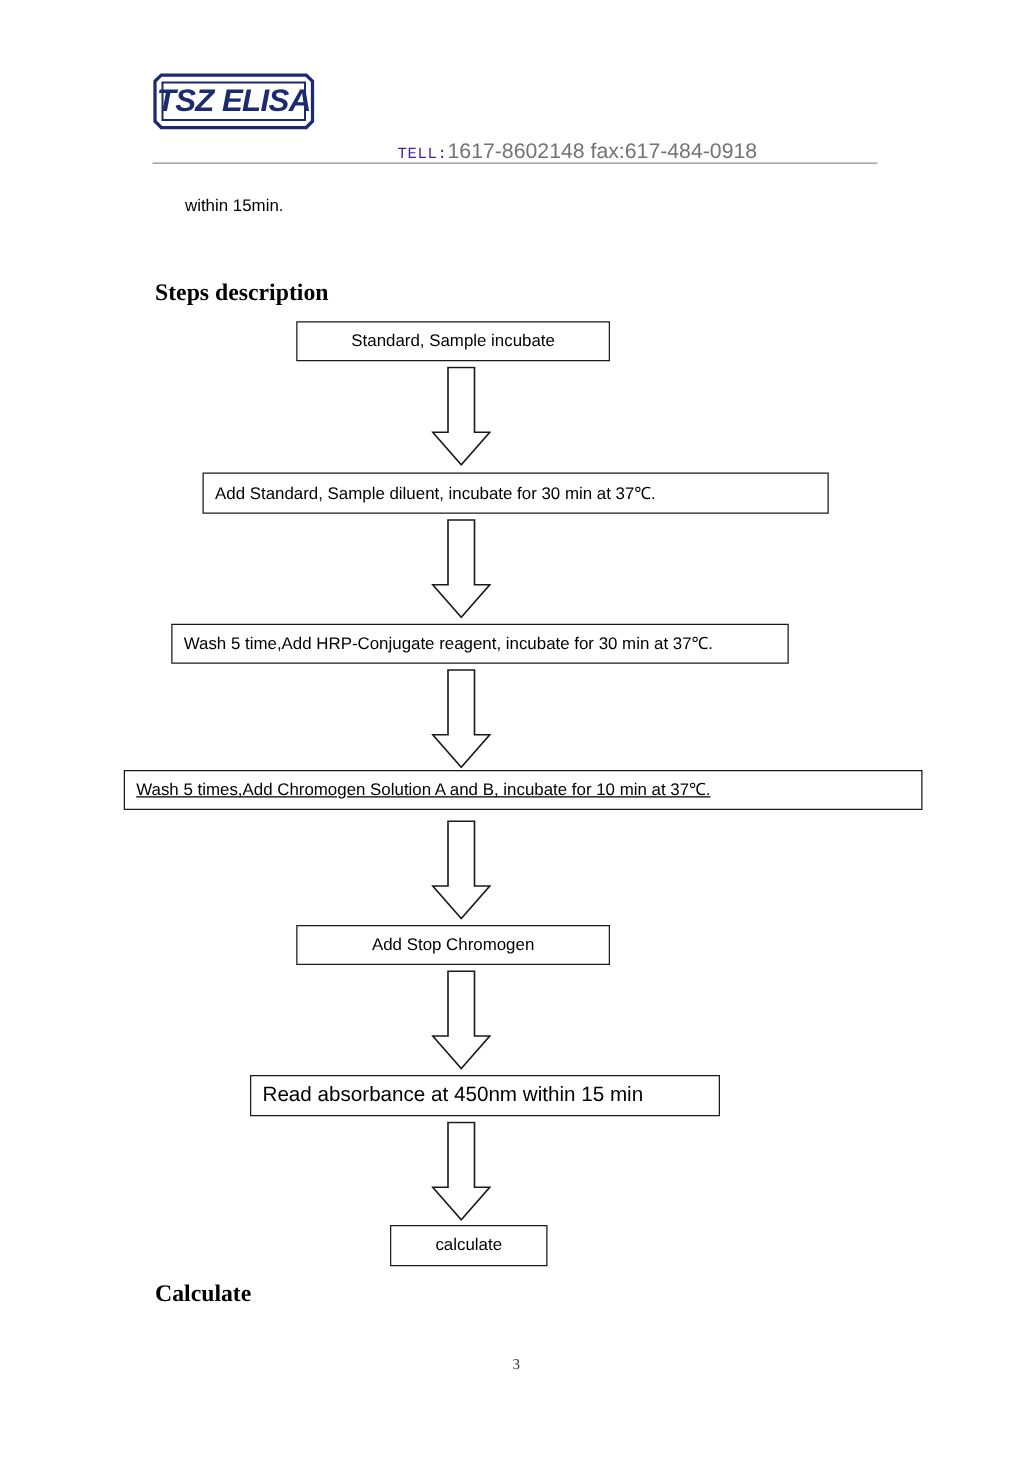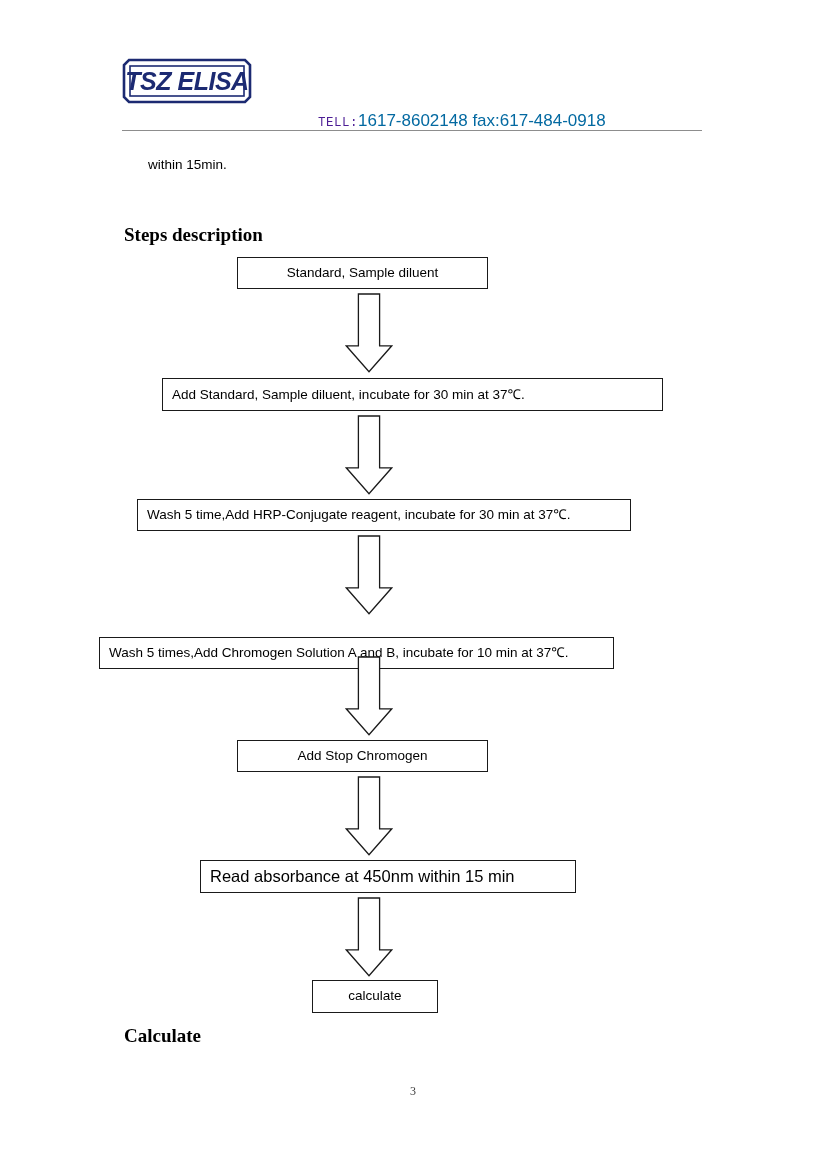--- a/index.html
+++ b/index.html
@@ -66,21 +66,21 @@
   #addr-line2 .tell {
     font-family: "Liberation Mono", monospace;
     font-size: 12.5px;
     letter-spacing: 0.5px;
     color: #4c1d95;
   }
   #addr-line2 .num {
     font-family: "Liberation Sans", sans-serif;
     font-size: 17px;
     letter-spacing: 0px;
-    color: #0369a1;
+    color: #737373;
   }
   #header-rule {
     position: absolute;
     left: 122px;
     top: 130px;
     width: 580px;
     height: 0;
     border-top: 1.4px solid #8d8d8d;
   }
 
@@ -159,29 +159,29 @@
   </div>
 
   <div id="header-rule"></div>
 
   <div id="intro-text">within 15min.</div>
 
   <div class="section-heading" id="heading-steps">Steps description</div>
 
   <div id="flowchart">
       <div class="flow-box center" style="left: 237px; top: 257px; width: 251px; height: 32px;">
-        <span class="flow-label">Standard, Sample diluent</span>
+        <span class="flow-label">Standard, Sample incubate</span>
       </div>
       <div class="flow-box left" style="left: 162px; top: 378px; width: 501px; height: 33px;">
         <span class="flow-label">Add Standard, Sample diluent, incubate for 30 min at 37℃.</span>
       </div>
       <div class="flow-box left" style="left: 137px; top: 499px; width: 494px; height: 32px;">
         <span class="flow-label">Wash 5 time,Add HRP-Conjugate reagent, incubate for 30 min at 37℃.</span>
       </div>
-      <div class="flow-box left" style="left: 99px; top: 637px; width: 515px; height: 32px;">
+      <div class="flow-box left" style="left: 99px; top: 616px; width: 639px; height: 32px; text-decoration: underline;">
         <span class="flow-label">Wash 5 times,Add Chromogen Solution A and B, incubate for 10 min at 37℃.</span>
       </div>
       <div class="flow-box center" style="left: 237px; top: 740px; width: 251px; height: 32px;">
         <span class="flow-label">Add Stop Chromogen</span>
       </div>
       <div class="flow-box left big" style="left: 200px; top: 860px; width: 376px; height: 33px;">
         <span class="flow-label">Read absorbance at 450nm within 15 min</span>
       </div>
       <div class="flow-box center" style="left: 312px; top: 980px; width: 126px; height: 33px;">
         <span class="flow-label">calculate</span>

